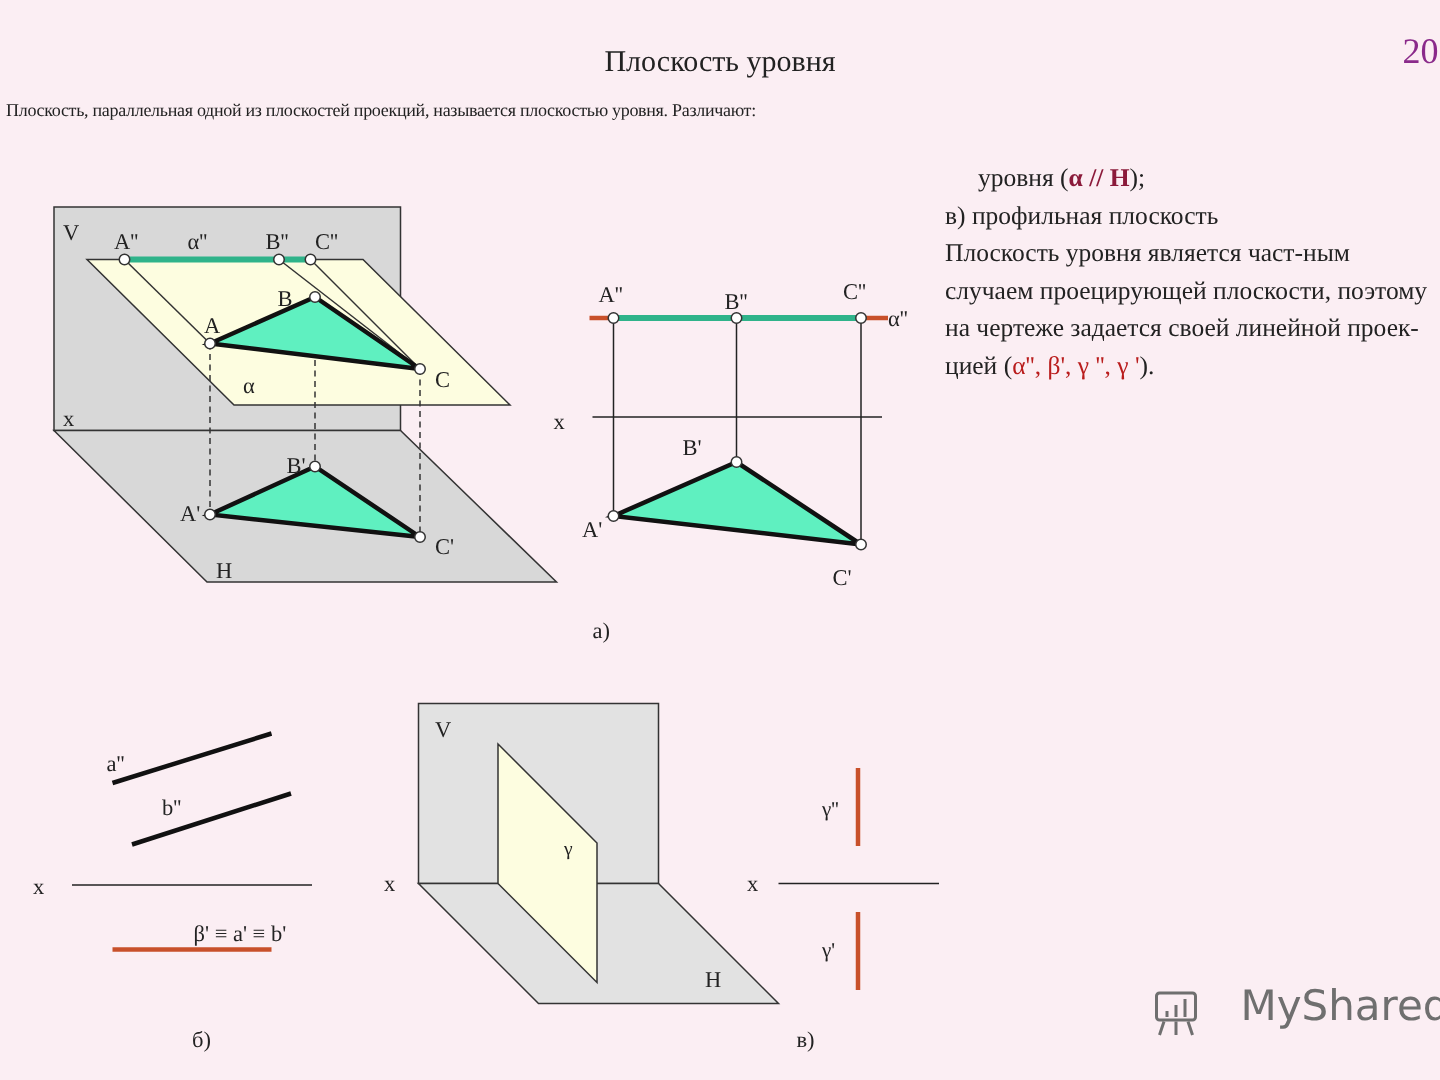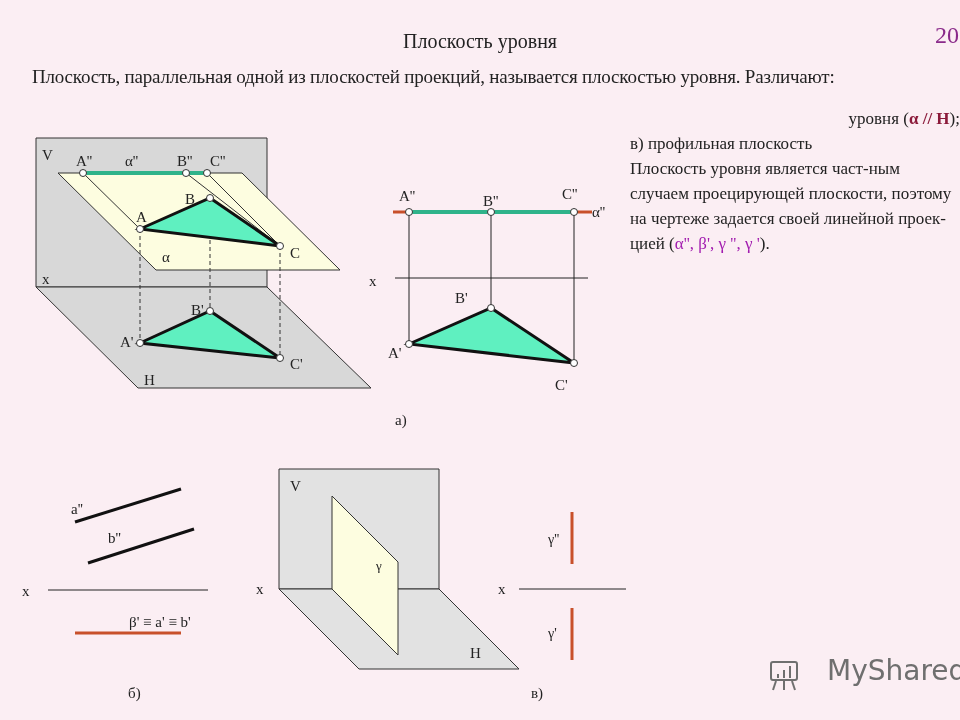--- a/index.html
+++ b/index.html
@@ -1,25 +1,25 @@
 <!DOCTYPE html>
 <html><head>
 <meta charset="utf-8">
 <style>
   html, body { margin:0; padding:0; }
   body { width:960px; height:720px; background:#fbeef3; position:relative; overflow:hidden;
          font-family:"Liberation Serif", serif; color:#222; }
   .abs { position:absolute; }
   #title { left:0; width:960px; top:30px; text-align:center; font-size:20px; }
   #pagenum { left:895px; top:22px; font-size:24px; color:#8a2a8a;margin-left:40px; }
-  #intro { left:32px; top:66px; font-size:19px; white-space:nowrap; letter-spacing:-0.2px; }
+  #intro { left:4px; top:66px; font-size:12px; white-space:nowrap; letter-spacing:-0.2px; }
   #rtext { left:630px; top:106px; width:330px; font-size:17px; line-height:25px; }
-  #rtext .ind { padding-left:22px; display:block;text-align:right; }
+  #rtext .ind { padding-left:22px; display:block; }
   #rtext .sym { color:#8b1a3a; font-weight:bold; }
-  #rtext .sym2 { color:#a21caf; }
+  #rtext .sym2 { color:#b91c1c; }
   svg { position:absolute; left:0; top:0; }
   svg text { font-family:"Liberation Serif", serif; }
   .wm { left:766px; top:654px; font-family:"DejaVu Sans", sans-serif; font-size:28px; color:#6f6f6f;margin-left:25px; }
 </style>
 </head>
 <body>
 
 <div id="title" class="abs">Плоскость уровня</div>
 <div id="pagenum" class="abs">20</div>
 <div id="intro" class="abs">Плоскость, параллельная одной из плоскостей проекций, называется плоскостью уровня. Различают:</div>

